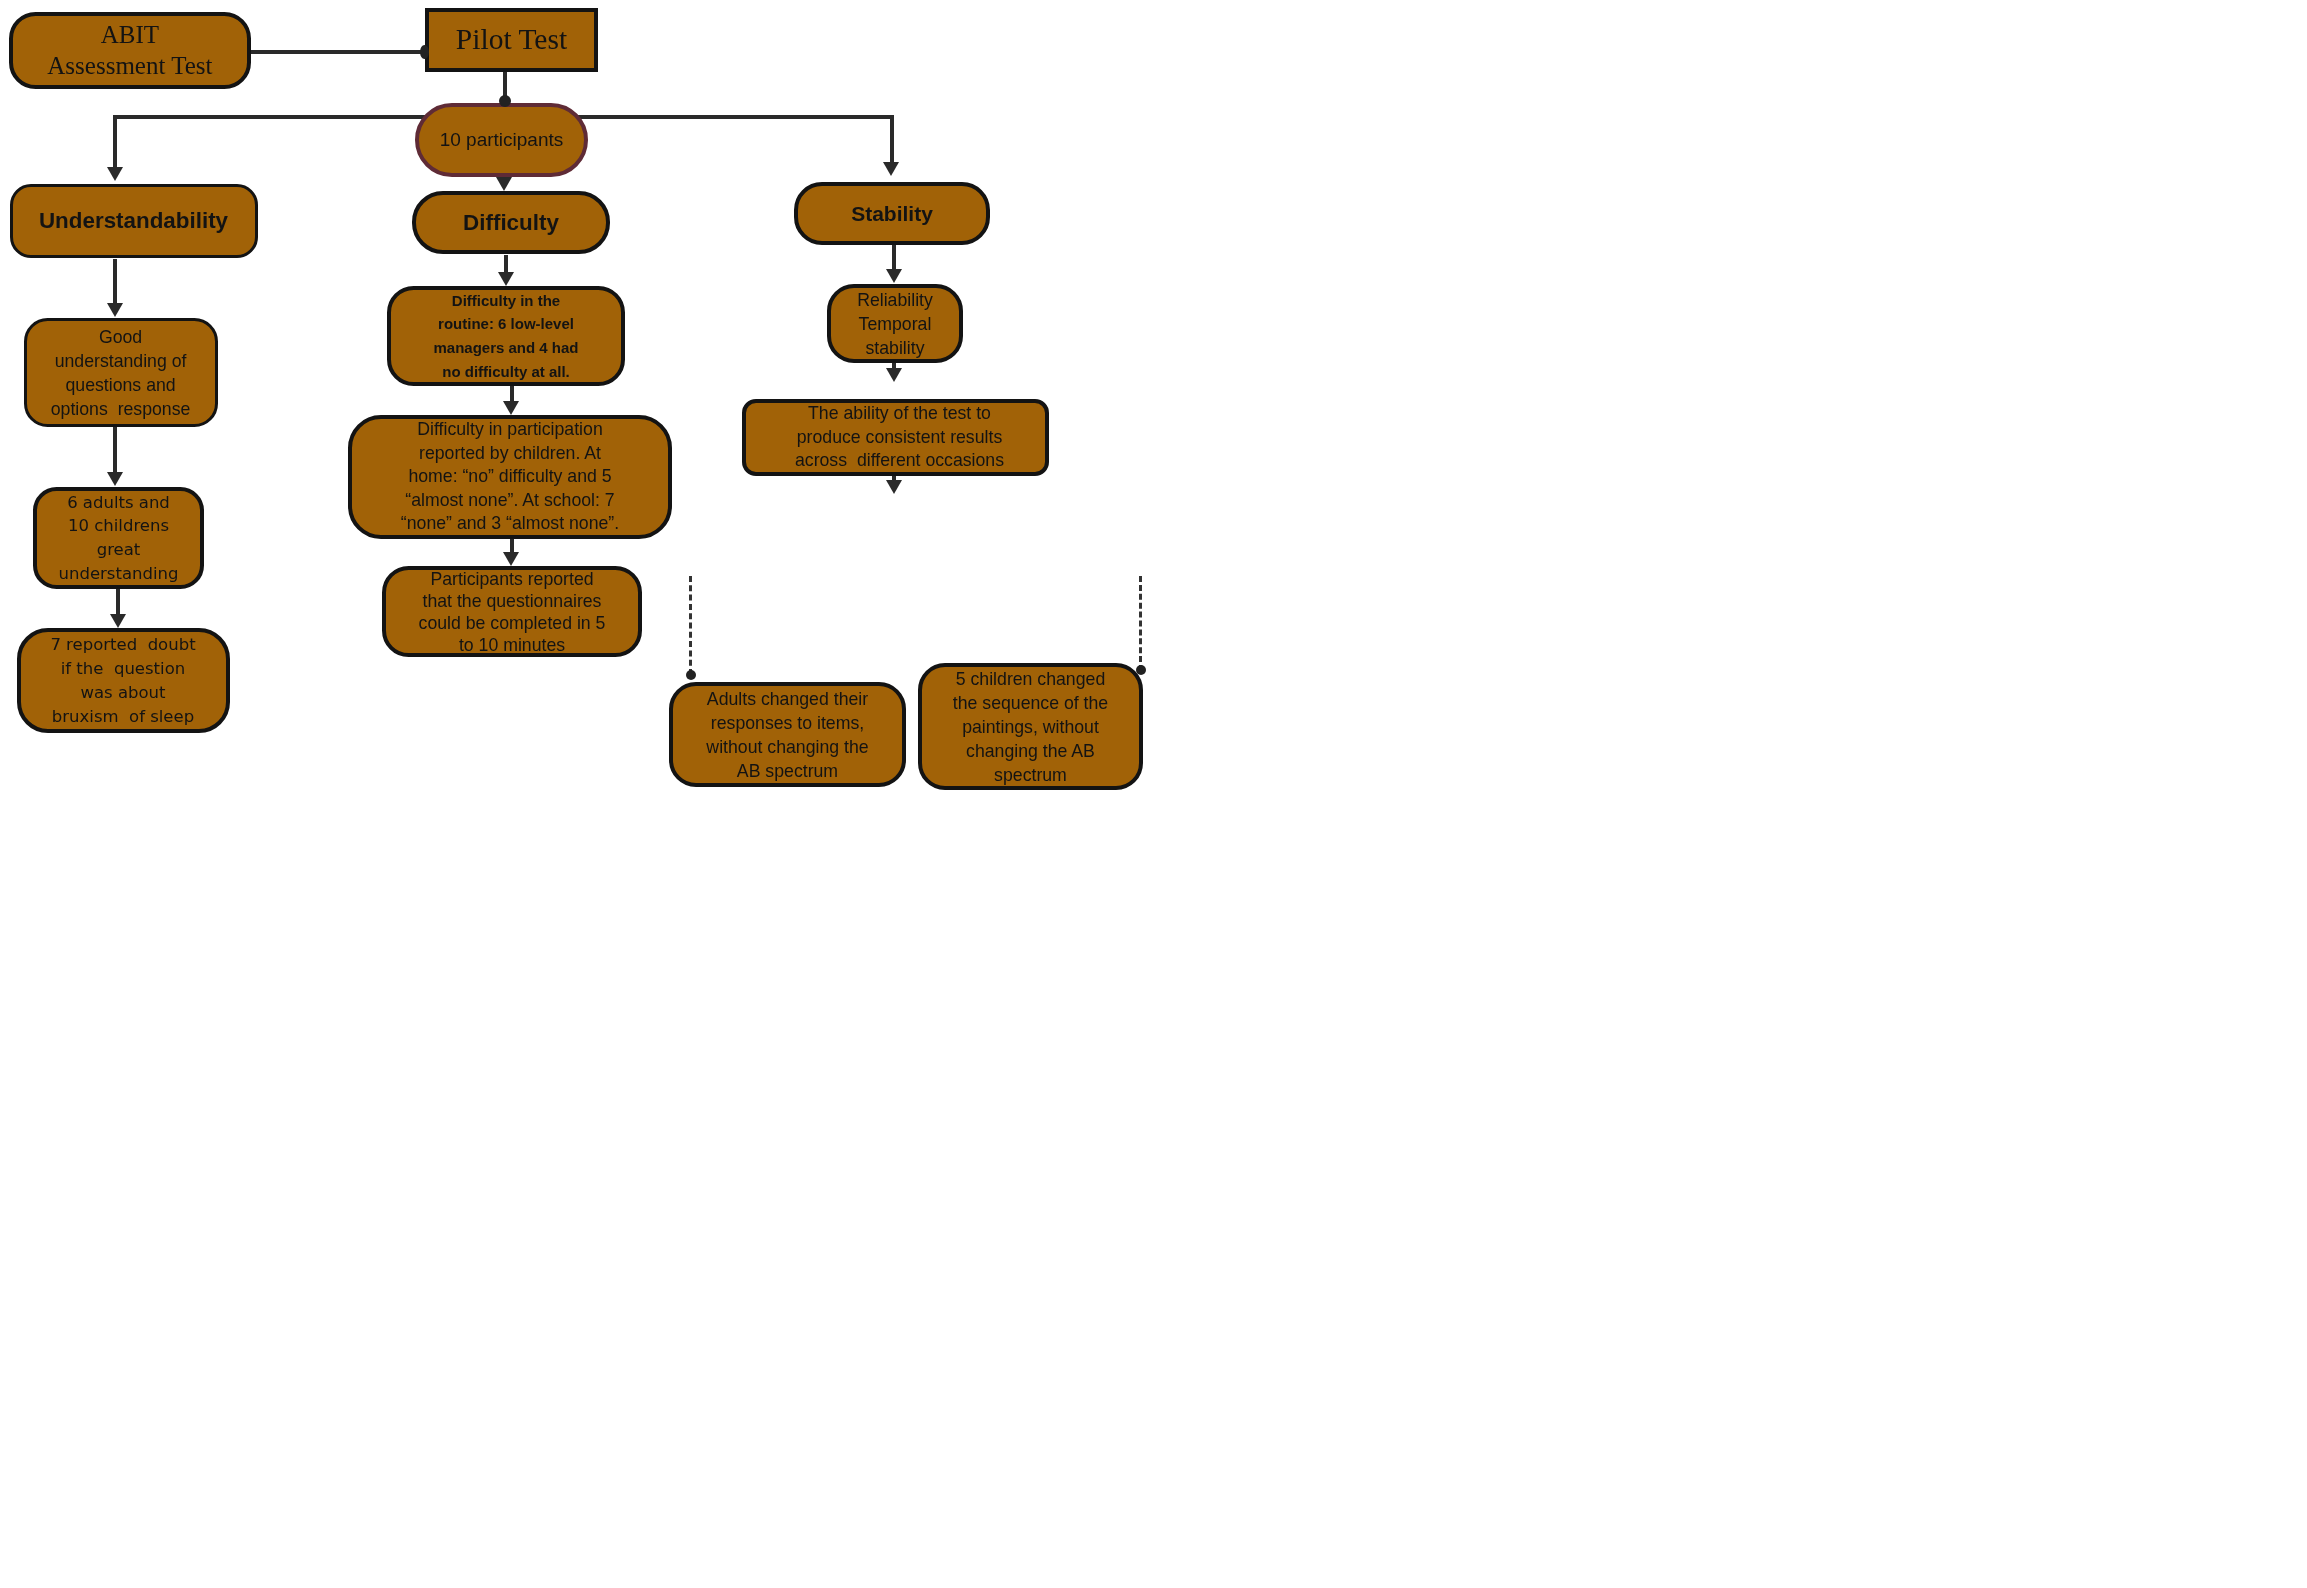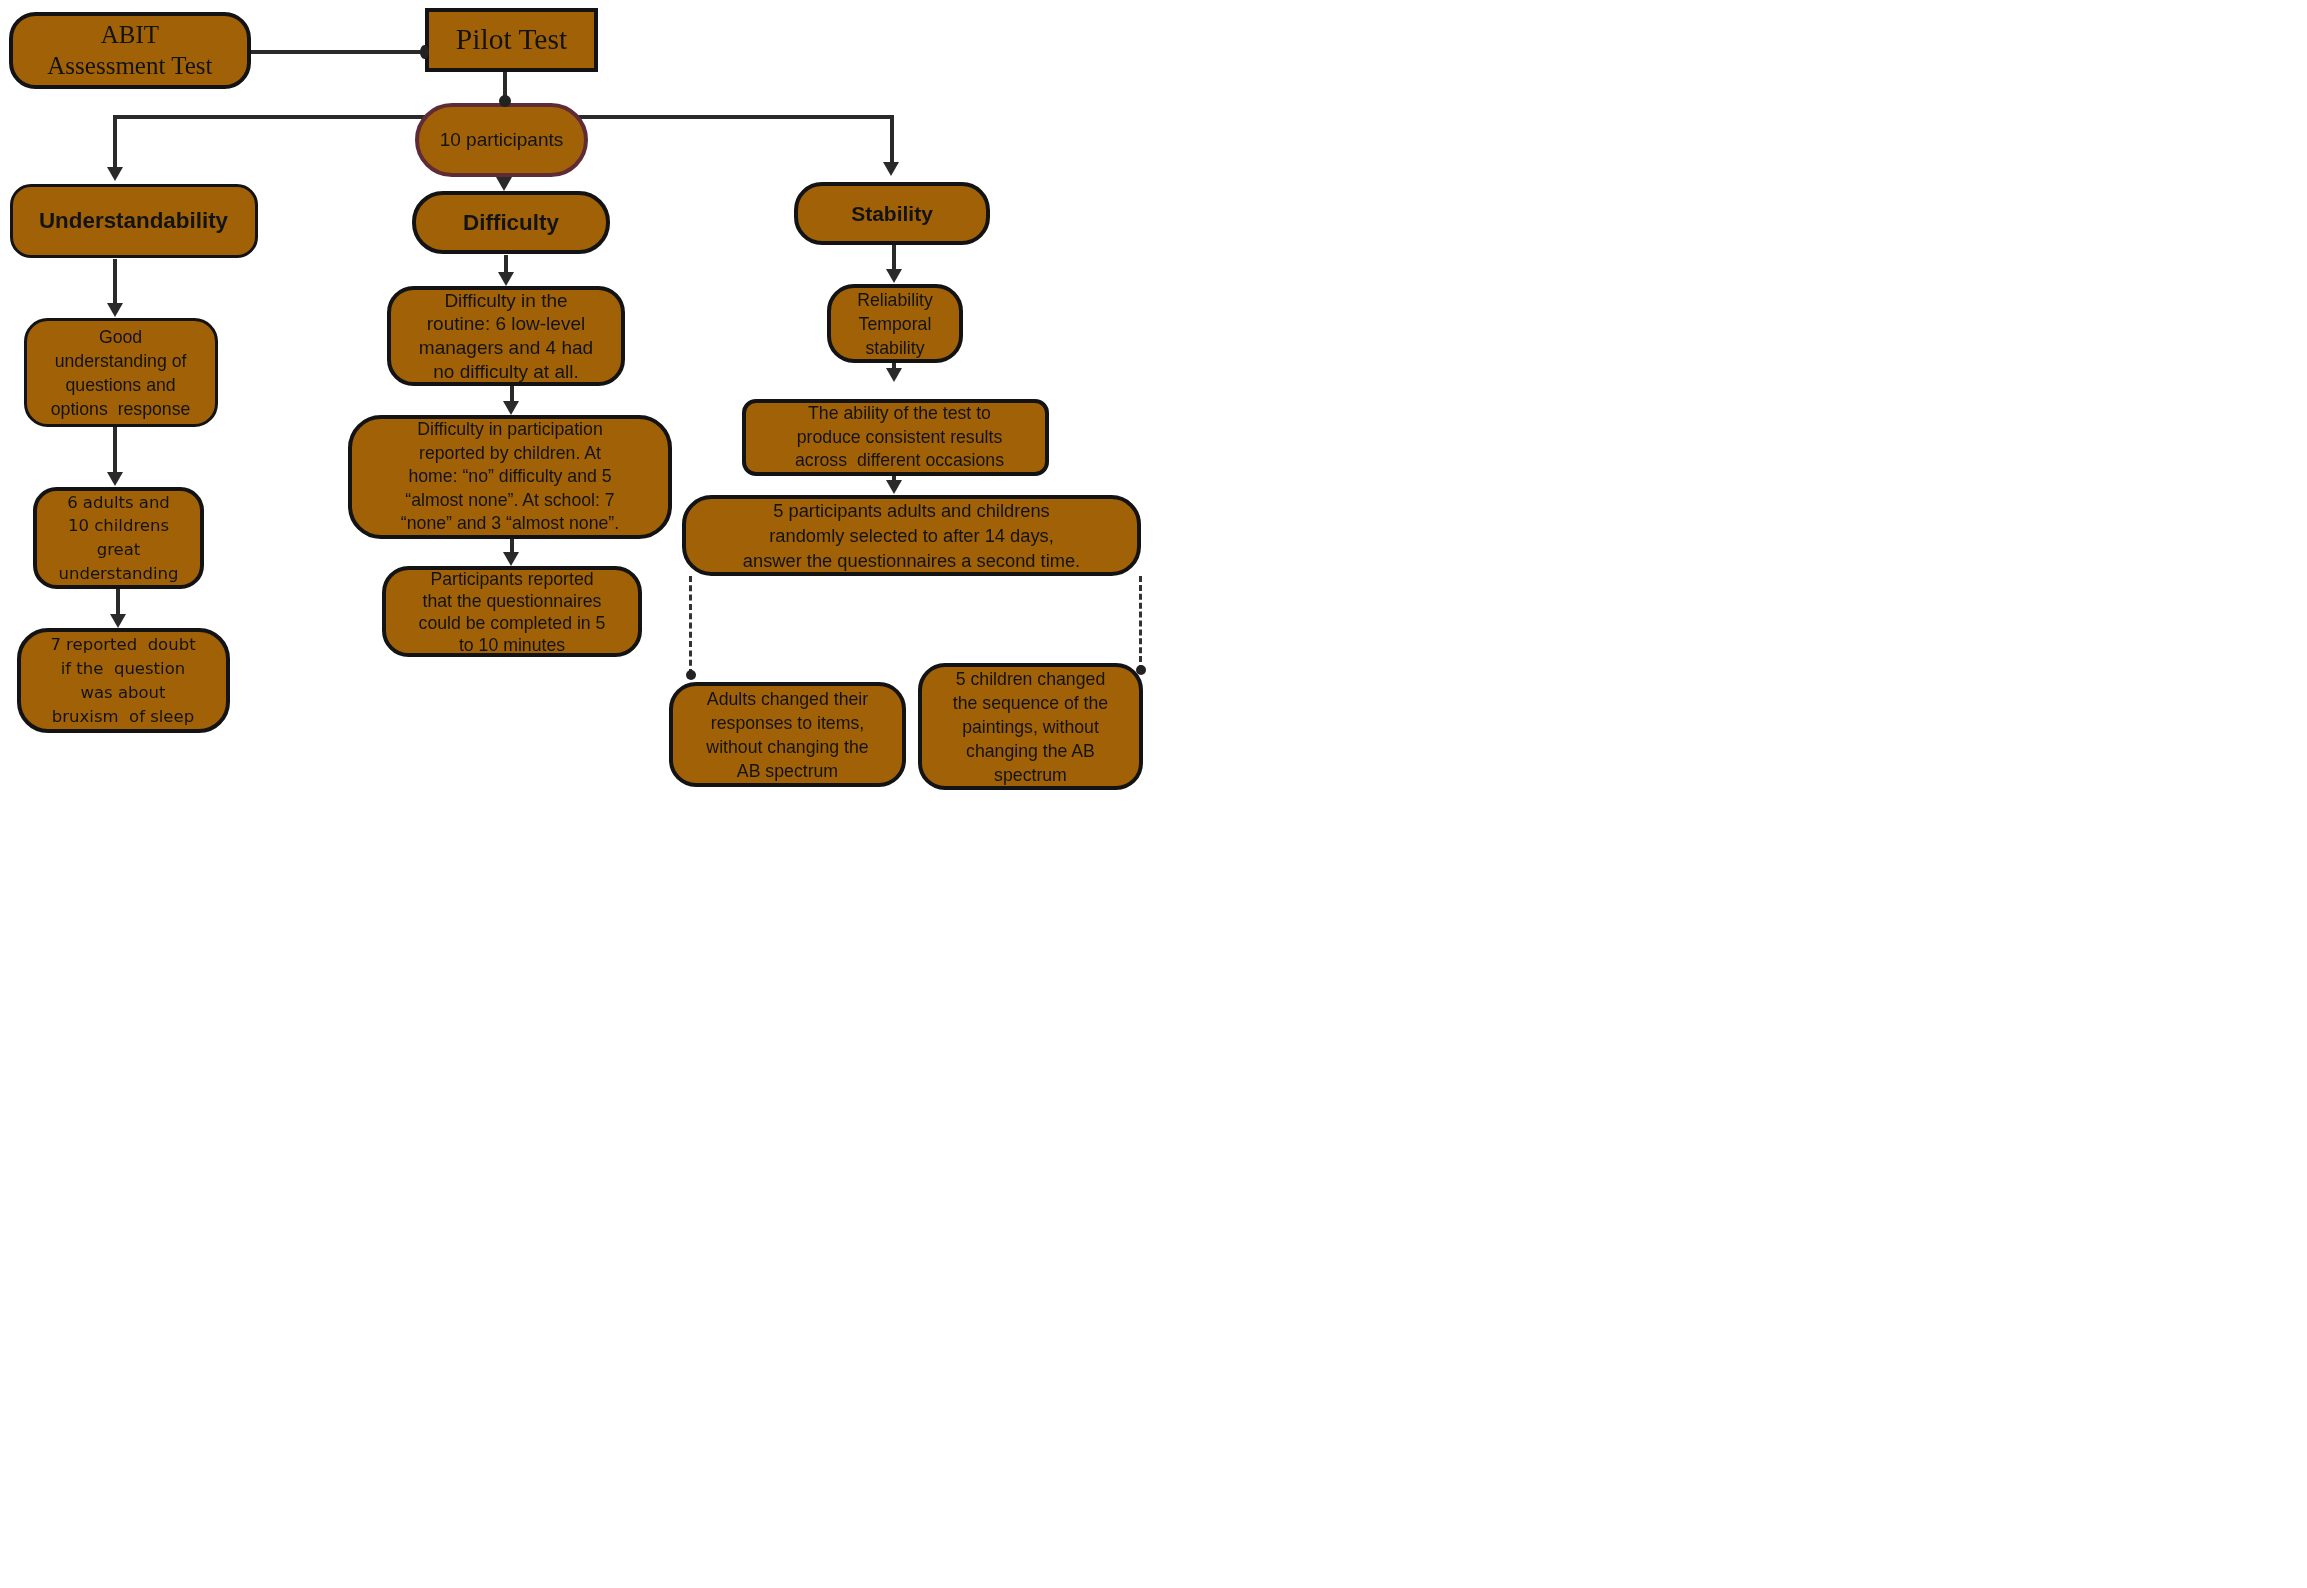--- a/index.html
+++ b/index.html
@@ -108,21 +108,21 @@
 if the  question
 was about
 bruxism  of sleep</div>
   </div>
 
   <div class="node" style="left:412px;top:191px;width:198px;height:63px;border-radius:31px;">
     <div class="node-label bold" style="font-size:22.4px;line-height:26px;">Difficulty</div>
   </div>
 
   <div class="node" style="left:387px;top:286px;width:238px;height:100px;border-radius:26.6px;">
-    <div class="node-label" style="font-size:19px;line-height:23.6px;">Difficulty in the
+    <div class="node-label" style="font-size:15px;line-height:23.6px;font-weight:bold;">Difficulty in the
 routine: 6 low-level
 managers and 4 had
 no difficulty at all.</div>
   </div>
 
   <div class="node" style="left:348px;top:415px;width:324px;height:124px;border-radius:33px;">
     <div class="node-label" style="font-size:17.7px;line-height:23.6px;">Difficulty in participation
 reported by children. At
 home: “no” difficulty and 5
 “almost none”. At school: 7
@@ -145,25 +145,20 @@
 Temporal
 stability</div>
   </div>
 
   <div class="node" style="left:742px;top:399px;width:307px;height:77px;border-radius:14px;padding-left:8px;">
     <div class="node-label" style="font-size:17.7px;line-height:23.6px;">The ability of the test to
 produce consistent results
 across  different occasions</div>
   </div>
 
-  <div class="node" style="left:682px;top:495px;width:459px;height:81px;border-radius:29.5px;">
-    <div class="node-label" style="font-size:18.3px;line-height:25px;">5 participants adults and childrens
-randomly selected to after 14 days,
-answer the questionnaires a second time.</div>
-  </div>
 
   <div class="node" style="left:669px;top:682px;width:237px;height:105px;border-radius:27px;">
     <div class="node-label" style="font-size:17.7px;line-height:24px;">Adults changed their
 responses to items,
 without changing the
 AB spectrum</div>
   </div>
 
   <div class="node" style="left:918px;top:663px;width:225px;height:127px;border-radius:27px;">
     <div class="node-label" style="font-size:17.7px;line-height:24px;">5 children changed

